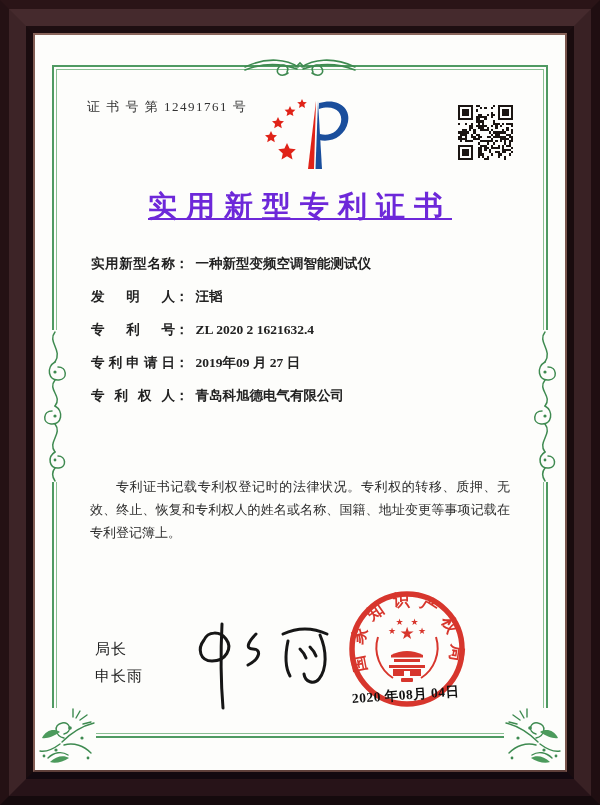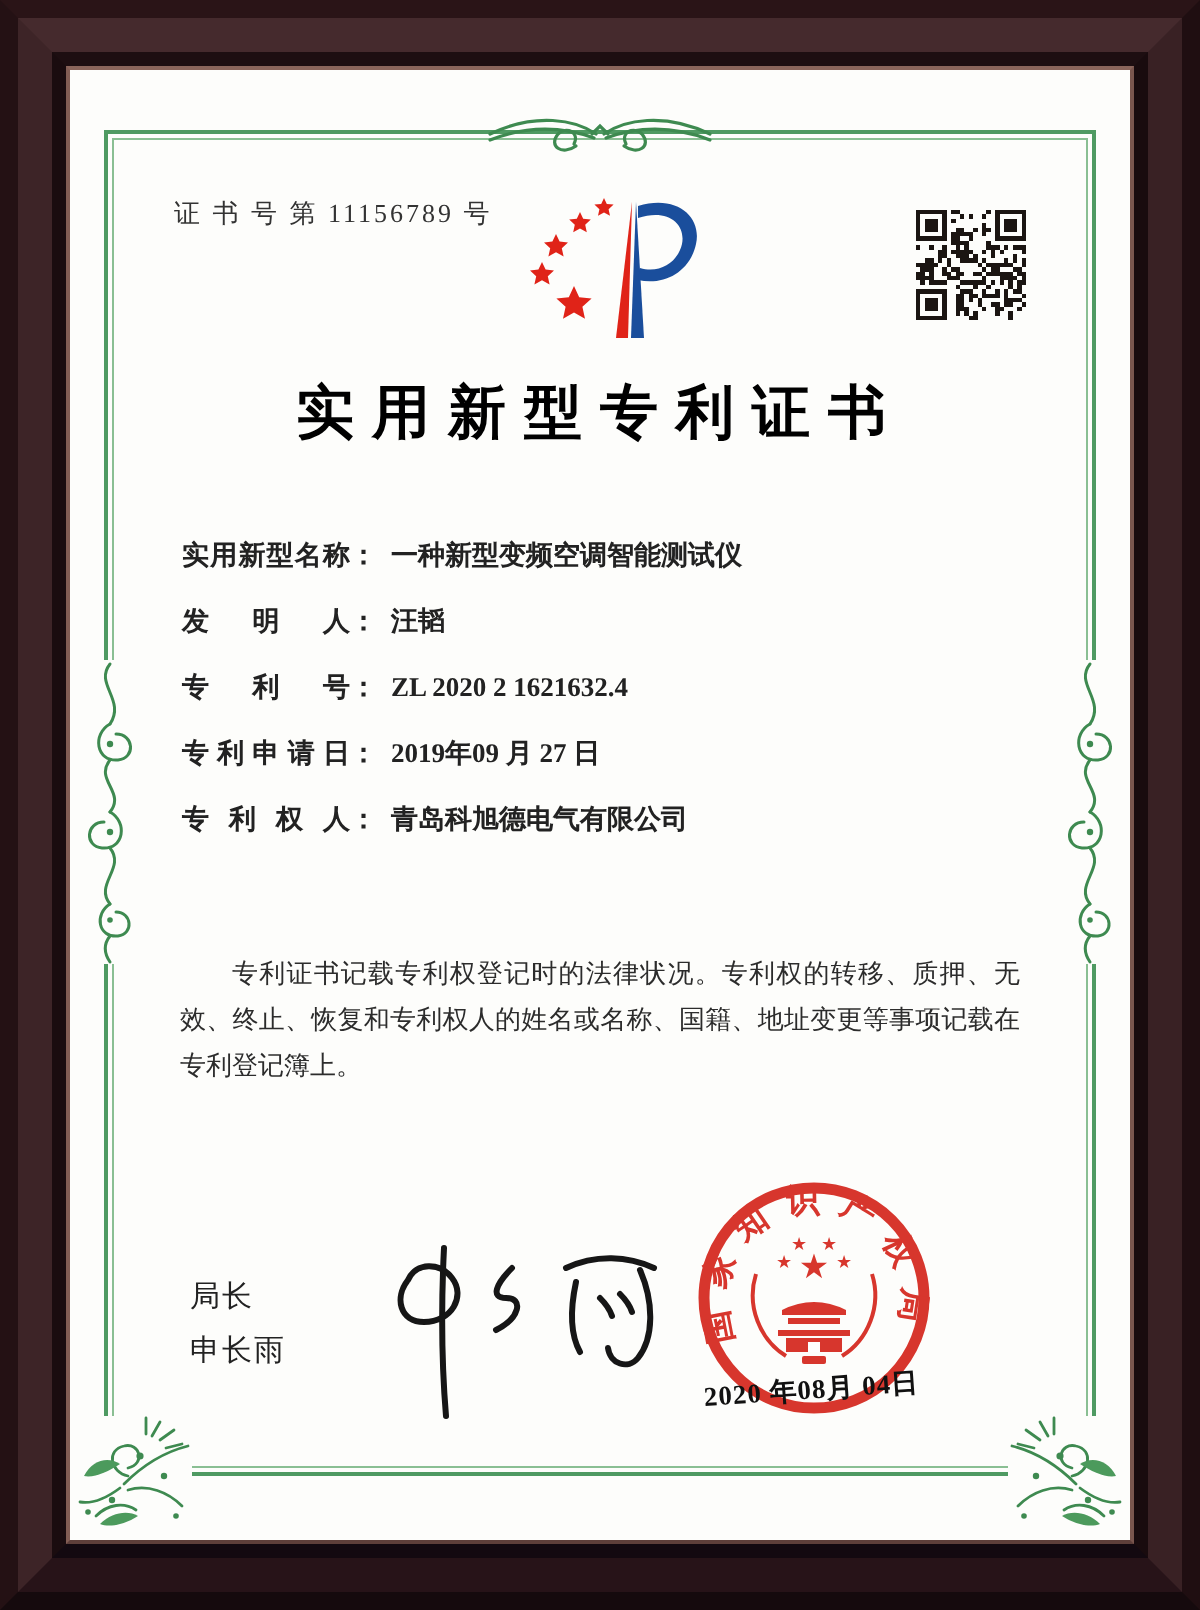--- a/index.html
+++ b/index.html
@@ -30,24 +30,24 @@
   .orn-br{left:469px;top:673px;width:60px;height:56px;}
   .orn-br svg{transform:scaleX(-1);}
 
   
   .certno{position:absolute;left:52px;top:63px;font-size:13px;color:#333;letter-spacing:1.5px;}
   .logo{position:absolute;left:212px;top:58px;width:106px;height:84px;}
   .logo svg{width:100%;height:100%;display:block;}
   .qr{position:absolute;left:423px;top:70px;width:55px;height:55px;}
   .qr svg{width:100%;height:100%;display:block;shape-rendering:crispEdges;fill:#1b1512;}
   .title{position:absolute;left:0;right:0;top:152px;text-align:center;
-         font-size:29px;font-weight:700;letter-spacing:9px;color:#000000;}
-
-  
-  .fields{position:absolute;left:56px;top:219px;right:38px;font-size:13.5px;font-weight:700;color:#222;margin-top:14px;}
+         font-size:29px;font-weight:700;letter-spacing:9px;color:#6d28d9;text-decoration:underline;}
+
+  
+  .fields{position:absolute;left:56px;top:219px;right:38px;font-size:13.5px;font-weight:700;color:#222;}
   .frow{margin:0 0 14px 0;line-height:19px;white-space:nowrap;}
   .flabel{display:inline-block;width:84px;text-align:justify;text-align-last:justify;vertical-align:top;}
   .fvalue{margin-left:7px;}
   .grant2{margin-left:28px;}
 
   
   .paras{position:absolute;left:55px;right:55px;top:440px;font-size:13px;line-height:1.78;
          text-align:justify;color:#2c2c2c;}
   .paras p{margin:0;text-indent:2em;}
 
@@ -156,21 +156,21 @@
         <path d="M14,54 C20,48 28,47 33,50 C27,54 19,56 14,54 Z" fill="#4c9a5c" stroke="none"></path>
         <circle cx="34" cy="20" r="1.8" fill="#3e8a50" stroke="none"></circle>
         <circle cx="46" cy="30" r="1.6" fill="#3e8a50" stroke="none"></circle>
         <circle cx="20" cy="42" r="1.6" fill="#3e8a50" stroke="none"></circle>
         <circle cx="52" cy="50" r="1.4" fill="#3e8a50" stroke="none"></circle>
         <circle cx="8" cy="48" r="1.4" fill="#3e8a50" stroke="none"></circle>
       </g>
     </svg>
   </div>
 
-  <div class="certno">证 书 号 第 11156789 号</div>
+  <div class="certno">证 书 号 第 12491761 号</div>
 
   <div class="logo">
     <svg viewBox="0 0 106 84">
       <g fill="#e02318">
         <path d="M40,50 l2.6,5.6 6.2,0.6 -4.6,4.2 1.3,6 -5.5,-3.1 -5.5,3.1 1.3,-6 -4.6,-4.2 6.2,-0.6 Z"></path>
         <path d="M24,38 l1.8,3.8 4.2,0.4 -3.1,2.9 0.9,4.1 -3.8,-2.1 -3.8,2.1 0.9,-4.1 -3.1,-2.9 4.2,-0.4 Z"></path>
         <path d="M31,24 l1.8,3.8 4.2,0.4 -3.1,2.9 0.9,4.1 -3.8,-2.1 -3.8,2.1 0.9,-4.1 -3.1,-2.9 4.2,-0.4 Z"></path>
         <path d="M43,13 l1.6,3.4 3.8,0.4 -2.8,2.6 0.8,3.7 -3.4,-1.9 -3.4,1.9 0.8,-3.7 -2.8,-2.6 3.8,-0.4 Z"></path>
         <path d="M55,6 l1.4,3 3.4,0.3 -2.5,2.3 0.7,3.3 -3,-1.7 -3,1.7 0.7,-3.3 -2.5,-2.3 3.4,-0.3 Z"></path>
         <polygon points="69,8 61,76 67,76"></polygon>

